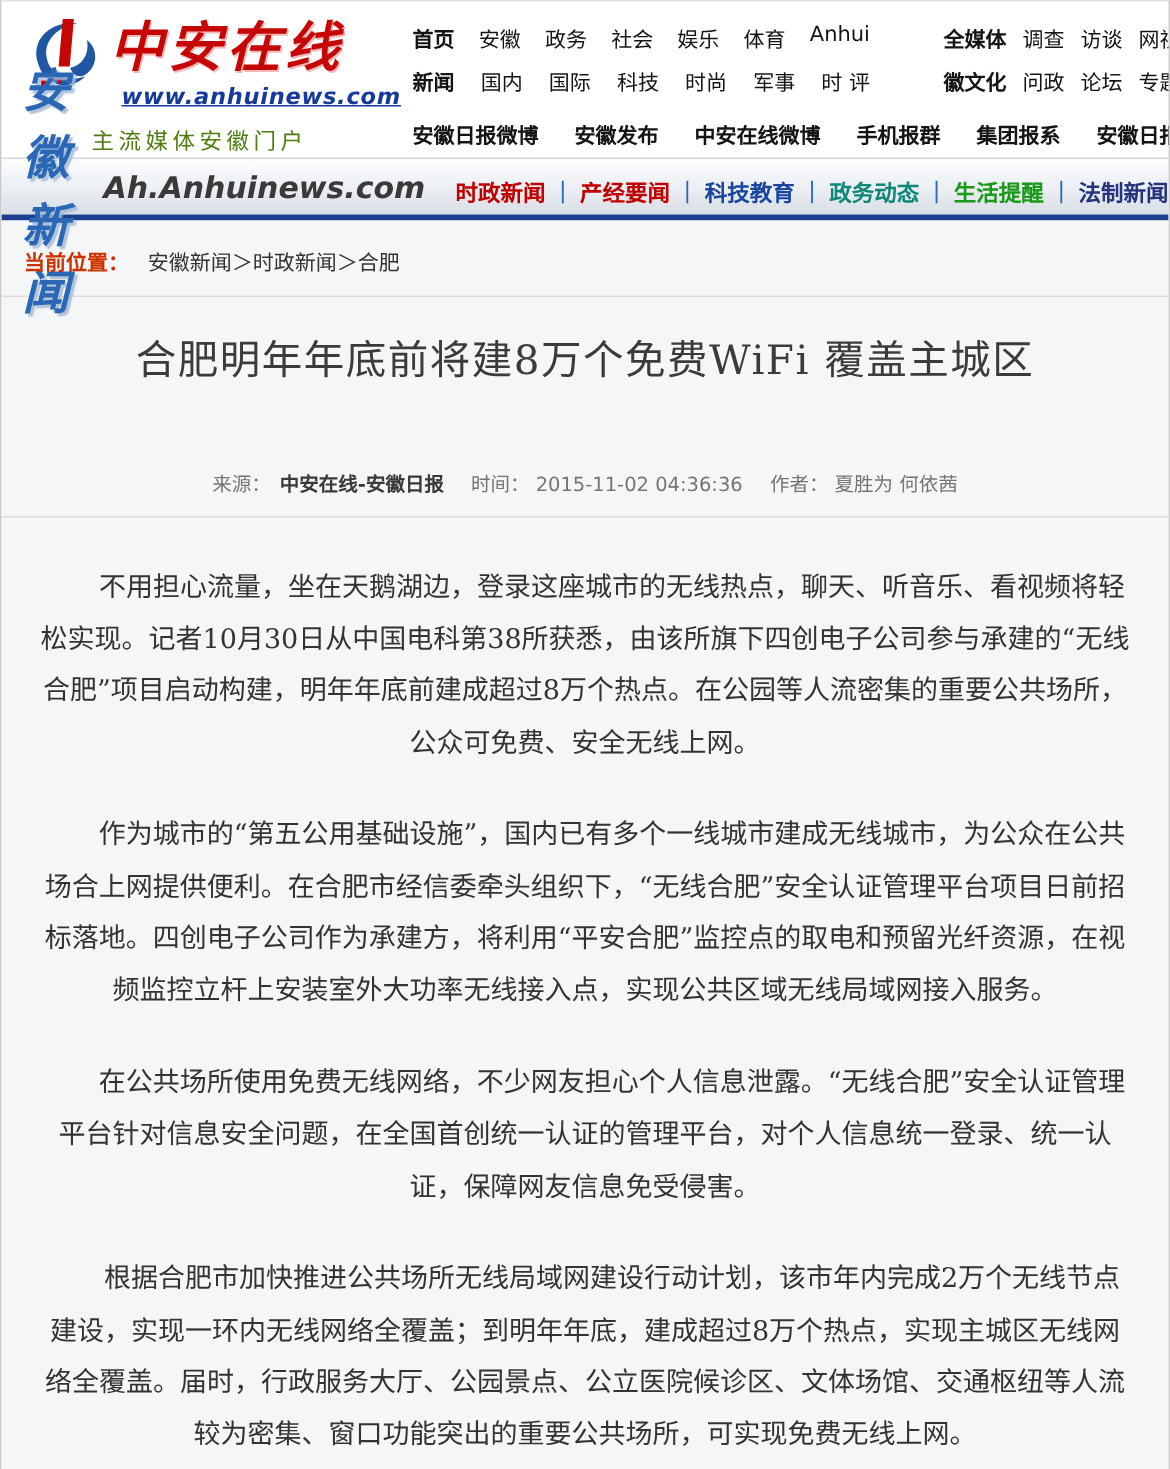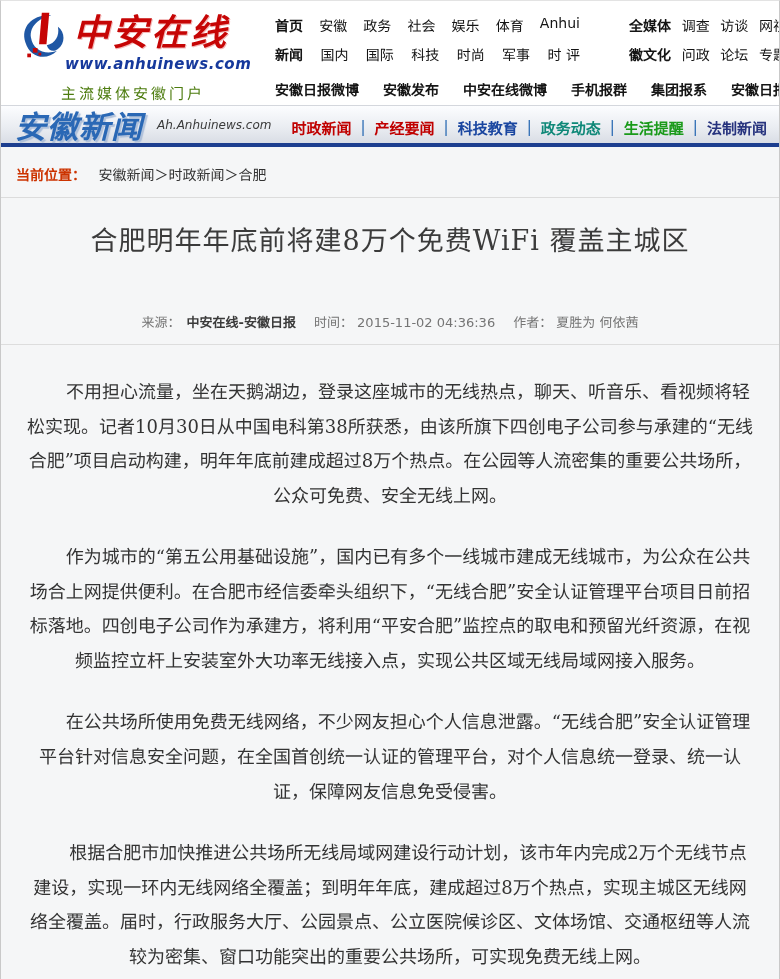--- a/index.html
+++ b/index.html
@@ -23,21 +23,21 @@
   .logo-top { display: flex; align-items: flex-start; }
   .logo-mark { width: 58px; height: 52px; flex: none; }
   .logo-cn {
     font-size: 36px; font-weight: bold; font-style: italic;
     color: #c60505; letter-spacing: 3px; line-height: 46px;
     text-shadow: 1px 1px 0 #f3b9b9;
     font-family: "DejaVu Serif", "Liberation Serif", serif;
   }
   .logo-url {
     color: #16399c; font-weight: bold; font-style: italic;
-    font-size: 15px; margin: -6px 0 0 50px; letter-spacing: .5px;
+    font-size: 15px; margin: -6px 0 0 66px; letter-spacing: .5px; text-decoration: underline;
   }
   .logo-tags { margin: 9px 0 0 46px; font-size: 15px; color: #4d7c0f; display: flex; letter-spacing: 3px; }
   .topnav { flex: 1; padding: 6px 2px 0 8px; font-size: 14px; color: #141414; }
   .nav-row { display: flex; margin-bottom: 9px; }
   .nav-cluster { display: flex; }
   .nav-cluster-left { width: 305px; justify-content: space-between; }
   .nav-cluster-right { margin-left: auto; width: 158px; justify-content: space-between; }
   .nav-cluster span { cursor: pointer; white-space: nowrap; }
   .nav-cluster-left span:first-child, .nav-cluster-right span:first-child { font-weight: bold; }
   .nav-row3 { display: flex; gap: 24px; font-weight: bold; margin-top: 15px; font-size: 14px; }
@@ -48,21 +48,21 @@
     background: linear-gradient(#fcfdff, #e9ecf1 60%, #d9dde5);
     border-top: 1px solid #d4d7dd;
     display: flex; align-items: center; padding: 0 0 0 14px;
   }
   .band-title {
     font-size: 31px; font-style: italic; font-weight: bold;
     color: #2a68b5; letter-spacing: 1px;
     text-shadow: 2px 2px 1px rgba(165,185,214,.85);
     cursor: pointer;
   }
-  .band-sub { font-style: italic; font-weight: normal; font-size: 12px; color: #3a3a3a; margin: 0 0 0 14px; }
+  .band-sub { font-style: italic; font-weight: bold; font-size: 20px; color: #3a3a3a; margin: 0 0 0 14px; }
   .band-nav { margin-left: 20px; margin-top: 5px; display: flex; align-items: center; gap: 9px; font-size: 15px; font-weight: bold; white-space: nowrap; }
   .band-nav .item { cursor: pointer; }
   .band-sep { color: #2b6bb3; font-weight: normal; }
   .navy-line { height: 4px; background: #1c3e8f; }
   
   .content { background: #f5f6f7; min-height: 821px; padding-bottom: 30px; }
   .breadcrumb { padding: 17px 15px 13px 15px; font-size: 14px; }
   .crumb-label { color: #cc3300; font-weight: bold; }
   .crumb-path { color: #333; margin-left: 8px; cursor: pointer; }
   .hdivider { border-top: 1px solid #dcdcdc; height: 0; }

